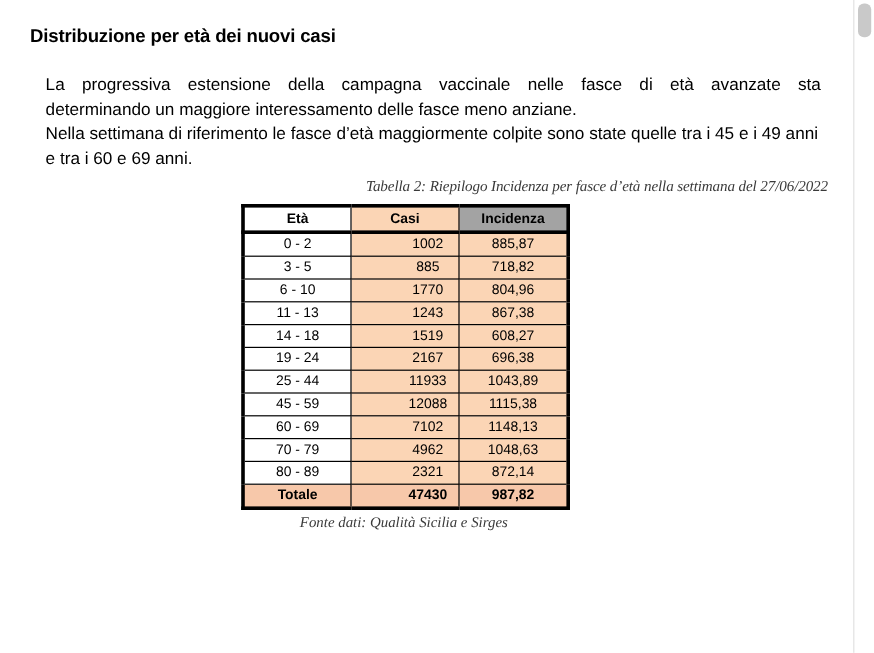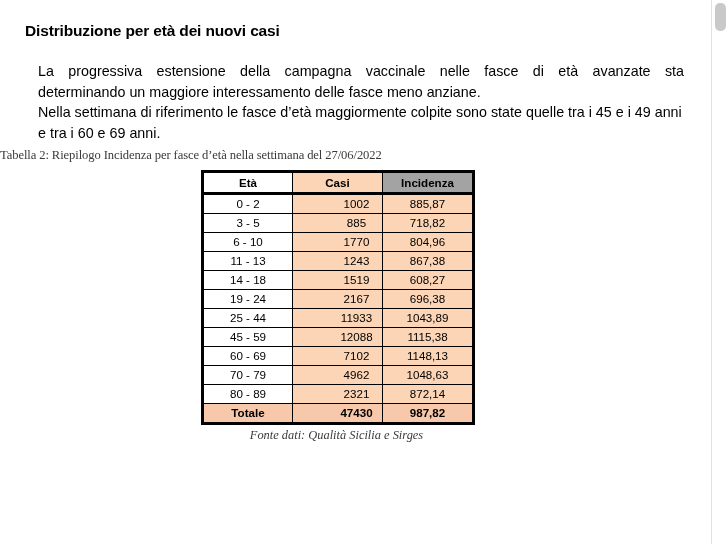--- a/index.html
+++ b/index.html
@@ -85,22 +85,23 @@
     top: 102px;
     text-align: left;
   }
 
   
   .caption {
     position: absolute;
     left: 0;
     top: 148px;
     width: 690px;
-    text-align: left;
+    text-align: right;
     font-family: "Liberation Serif", serif;
+    font-style: italic;
     font-size: 12.6px;
     color: #3a3a3a;
     letter-spacing: -0.1px;
   }
 
   
   .table-wrap {
     position: absolute;
     left: 201px;
     top: 170px;

